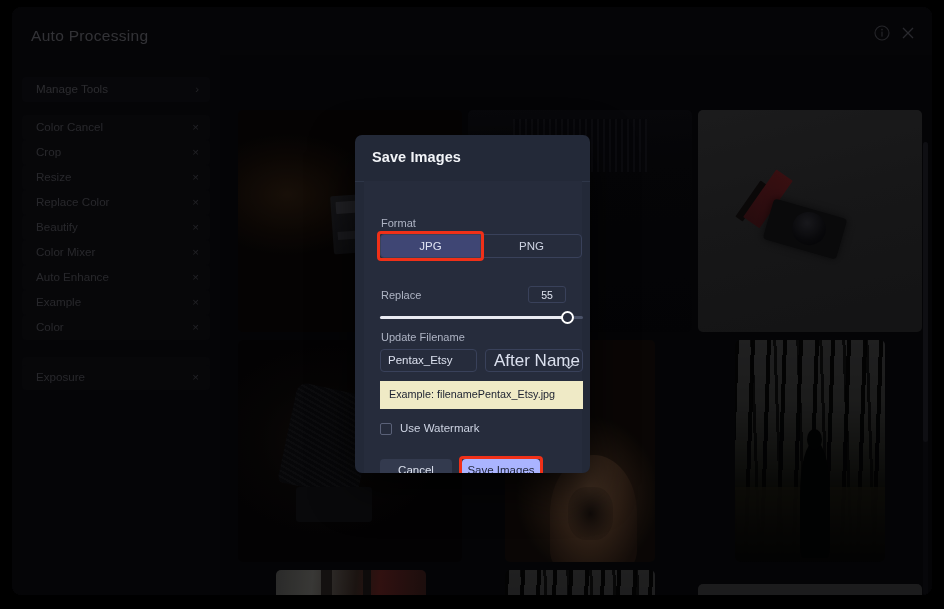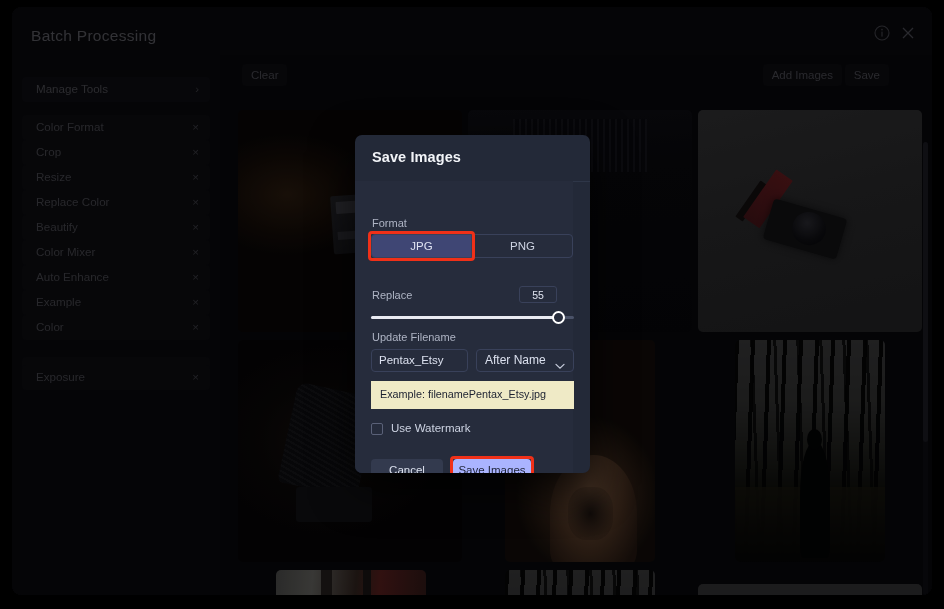--- a/index.html
+++ b/index.html
@@ -383,21 +383,21 @@
     position: absolute;
     left: 17px;
     top: 14px;
     font-size: 14.5px;
     font-weight: bold;
     color: #f2f4f8;
     letter-spacing: .1px;
   }
   #modal-body {
     position: absolute;
-    left: 0;
+    left: 9px;
     top: 46px;
     width: 218px;
     height: 292px;
     background: #262c3c;
   }
 
   .field-label {
     position: absolute;
     left: 17px;
     font-size: 11px;
@@ -534,21 +534,21 @@
     border: 1px solid #39415a;
     border-radius: 4px;
     box-sizing: border-box;
     background: #262c3c;
     cursor: pointer;
   }
   #position-select-value {
     position: absolute;
     left: 8px;
     top: 0;
-    font-size: 12px;
+    font-size: 17px;
     color: #dbe0ee;
     line-height: 21px;
   }
   #position-select-caret {
     position: absolute;
     right: 8px;
     top: 6px;
   }
 
   
@@ -639,21 +639,21 @@
     box-sizing: border-box;
     pointer-events: none;
   }
 </style>
 </head>
 <body>
 
 <div id="app-window">
 
   <div id="titlebar">
-    <div id="app-title">Batch Processing</div>
+    <div id="app-title">Auto Processing</div>
 
     <div class="win-ctrl" id="info-btn">
       <svg width="20" height="20" viewBox="0 0 20 20">
         <circle cx="10" cy="10" r="7" fill="none" stroke="#4e4e55" stroke-width="1.1"></circle>
         <circle cx="10" cy="6.6" r="0.85" fill="#4e4e55"></circle>
         <rect x="9.4" y="8.6" width="1.2" height="5" fill="#4e4e55"></rect>
       </svg>
     </div>
     <div class="win-ctrl" id="close-btn">
       <svg width="20" height="20" viewBox="0 0 20 20">
@@ -663,21 +663,21 @@
     </div>
   </div>
 
   <div id="sidebar">
     <div class="side-row" id="manage-tools-row">
       <span class="lbl">Manage Tools</span>
       <span class="act">›</span>
     </div>
     <div id="tool-list">
         <div class="side-row tool-row" style="top: 60px;">
-          <span class="lbl">Color Format</span>
+          <span class="lbl">Color Cancel</span>
           <span class="act">×</span>
         </div>
         <div class="side-row tool-row" style="top: 85px;">
           <span class="lbl">Crop</span>
           <span class="act">×</span>
         </div>
         <div class="side-row tool-row" style="top: 110px;">
           <span class="lbl">Resize</span>
           <span class="act">×</span>
         </div>
@@ -711,25 +711,20 @@
         </div>
         <div class="side-row tool-row" style="top: 310px;">
           <span class="lbl">Exposure</span>
           <span class="act">×</span>
         </div>
       </div>
   </div>
 
   <div id="content">
 
-    <div id="toolbar">
-      <div class="tb-btn" id="clear-btn">Clear</div>
-      <div class="tb-btn" id="add-images-btn">Add Images</div>
-      <div class="tb-btn" id="save-btn">Save</div>
-    </div>
 
     <div id="grid">
 
       <div class="thumb" style="left:18px;  top:14px;  width:224px; height:222px;">
         <div class="inner ph-hand">
             <div class="card"></div>
           </div>
       </div>
 
       <div class="thumb" style="left:248px; top:14px;  width:224px; height:222px;">

